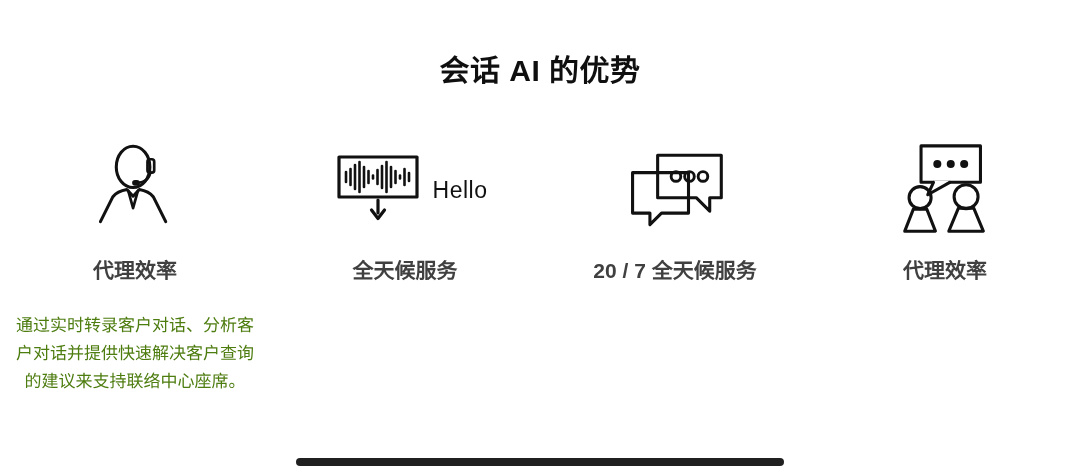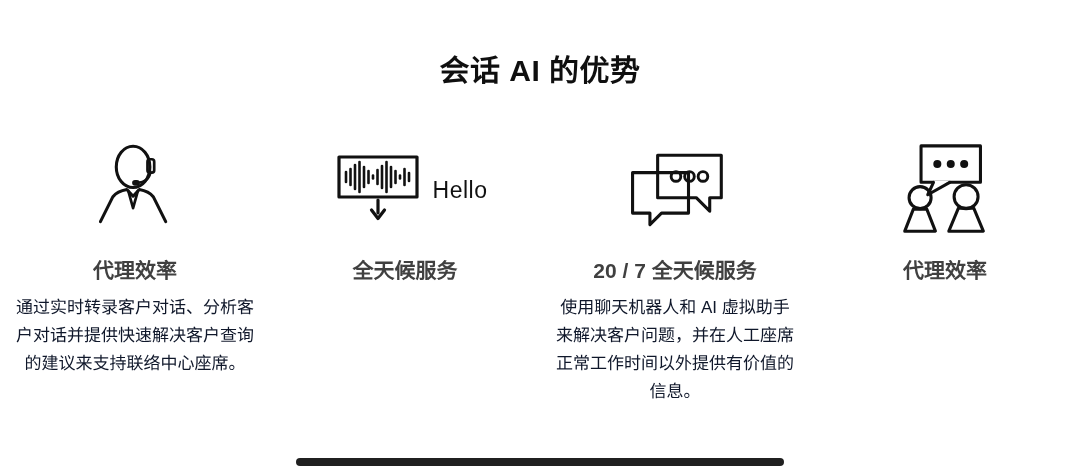--- a/index.html
+++ b/index.html
@@ -53,25 +53,25 @@
     letter-spacing: 0.5px;
   }
   .feature-heading {
     margin: 14px 0 0 0;
     font-size: 21px;
     line-height: 26px;
     font-weight: bold;
     color: #404040;
   }
   .feature-desc {
-    margin: 10px auto 0 auto;
+    margin: 28px auto 0 auto;
     max-width: 242px;
     font-size: 17px;
     line-height: 28px;
-    color: #0f172a;
+    color: #4d7c0f;
     text-align: center;
   }
 
   .bottom-indicator {
     position: absolute;
     left: 50%;
     transform: translateX(-50%);
     bottom: 3px;
     width: 488px;
     height: 8px;
@@ -138,21 +138,20 @@
       <div class="icon-box">
         <svg width="108" height="84" viewBox="0 0 112 86">
           <path class="ic" d="M12 26 H70 V68 H42 L30 80 L30 68 H12 Z" stroke-width="3.2" fill="#ffffff"></path>
           <path class="ic" d="M38 8 H104 V52 H92 L92 66 L78 52 H38 Z" stroke-width="3.2" fill="#ffffff"></path>
           <circle class="ic" cx="57" cy="30" r="5" stroke-width="3" fill="#ffffff"></circle>
           <circle class="ic" cx="71" cy="30" r="5" stroke-width="3" fill="#ffffff"></circle>
           <circle class="ic" cx="85" cy="30" r="5" stroke-width="3" fill="#ffffff"></circle>
         </svg>
       </div>
       <h2 class="feature-heading">20 / 7 全天候服务</h2>
-      <p class="feature-desc">使用聊天机器人和 AI 虚拟助手来解决客户问题，并在人工座席正常工作时间以外提供有价值的信息。</p>
     </div>
 
     <div class="feature">
       <div class="icon-box">
         <svg width="106" height="92" viewBox="0 0 110 96">
           <rect class="ic" x="30" y="3" width="62" height="38" stroke-width="3.2" fill="#ffffff"></rect>
           <path d="M43 39.5 L37 54 L60 39.5 Z" fill="#ffffff"></path>
           <path class="ic" d="M43 41 L37 54 L60 41" stroke-width="3.2"></path>
           <circle cx="47" cy="22" r="4.2" fill="#111111"></circle>
           <circle cx="61" cy="22" r="4.2" fill="#111111"></circle>

